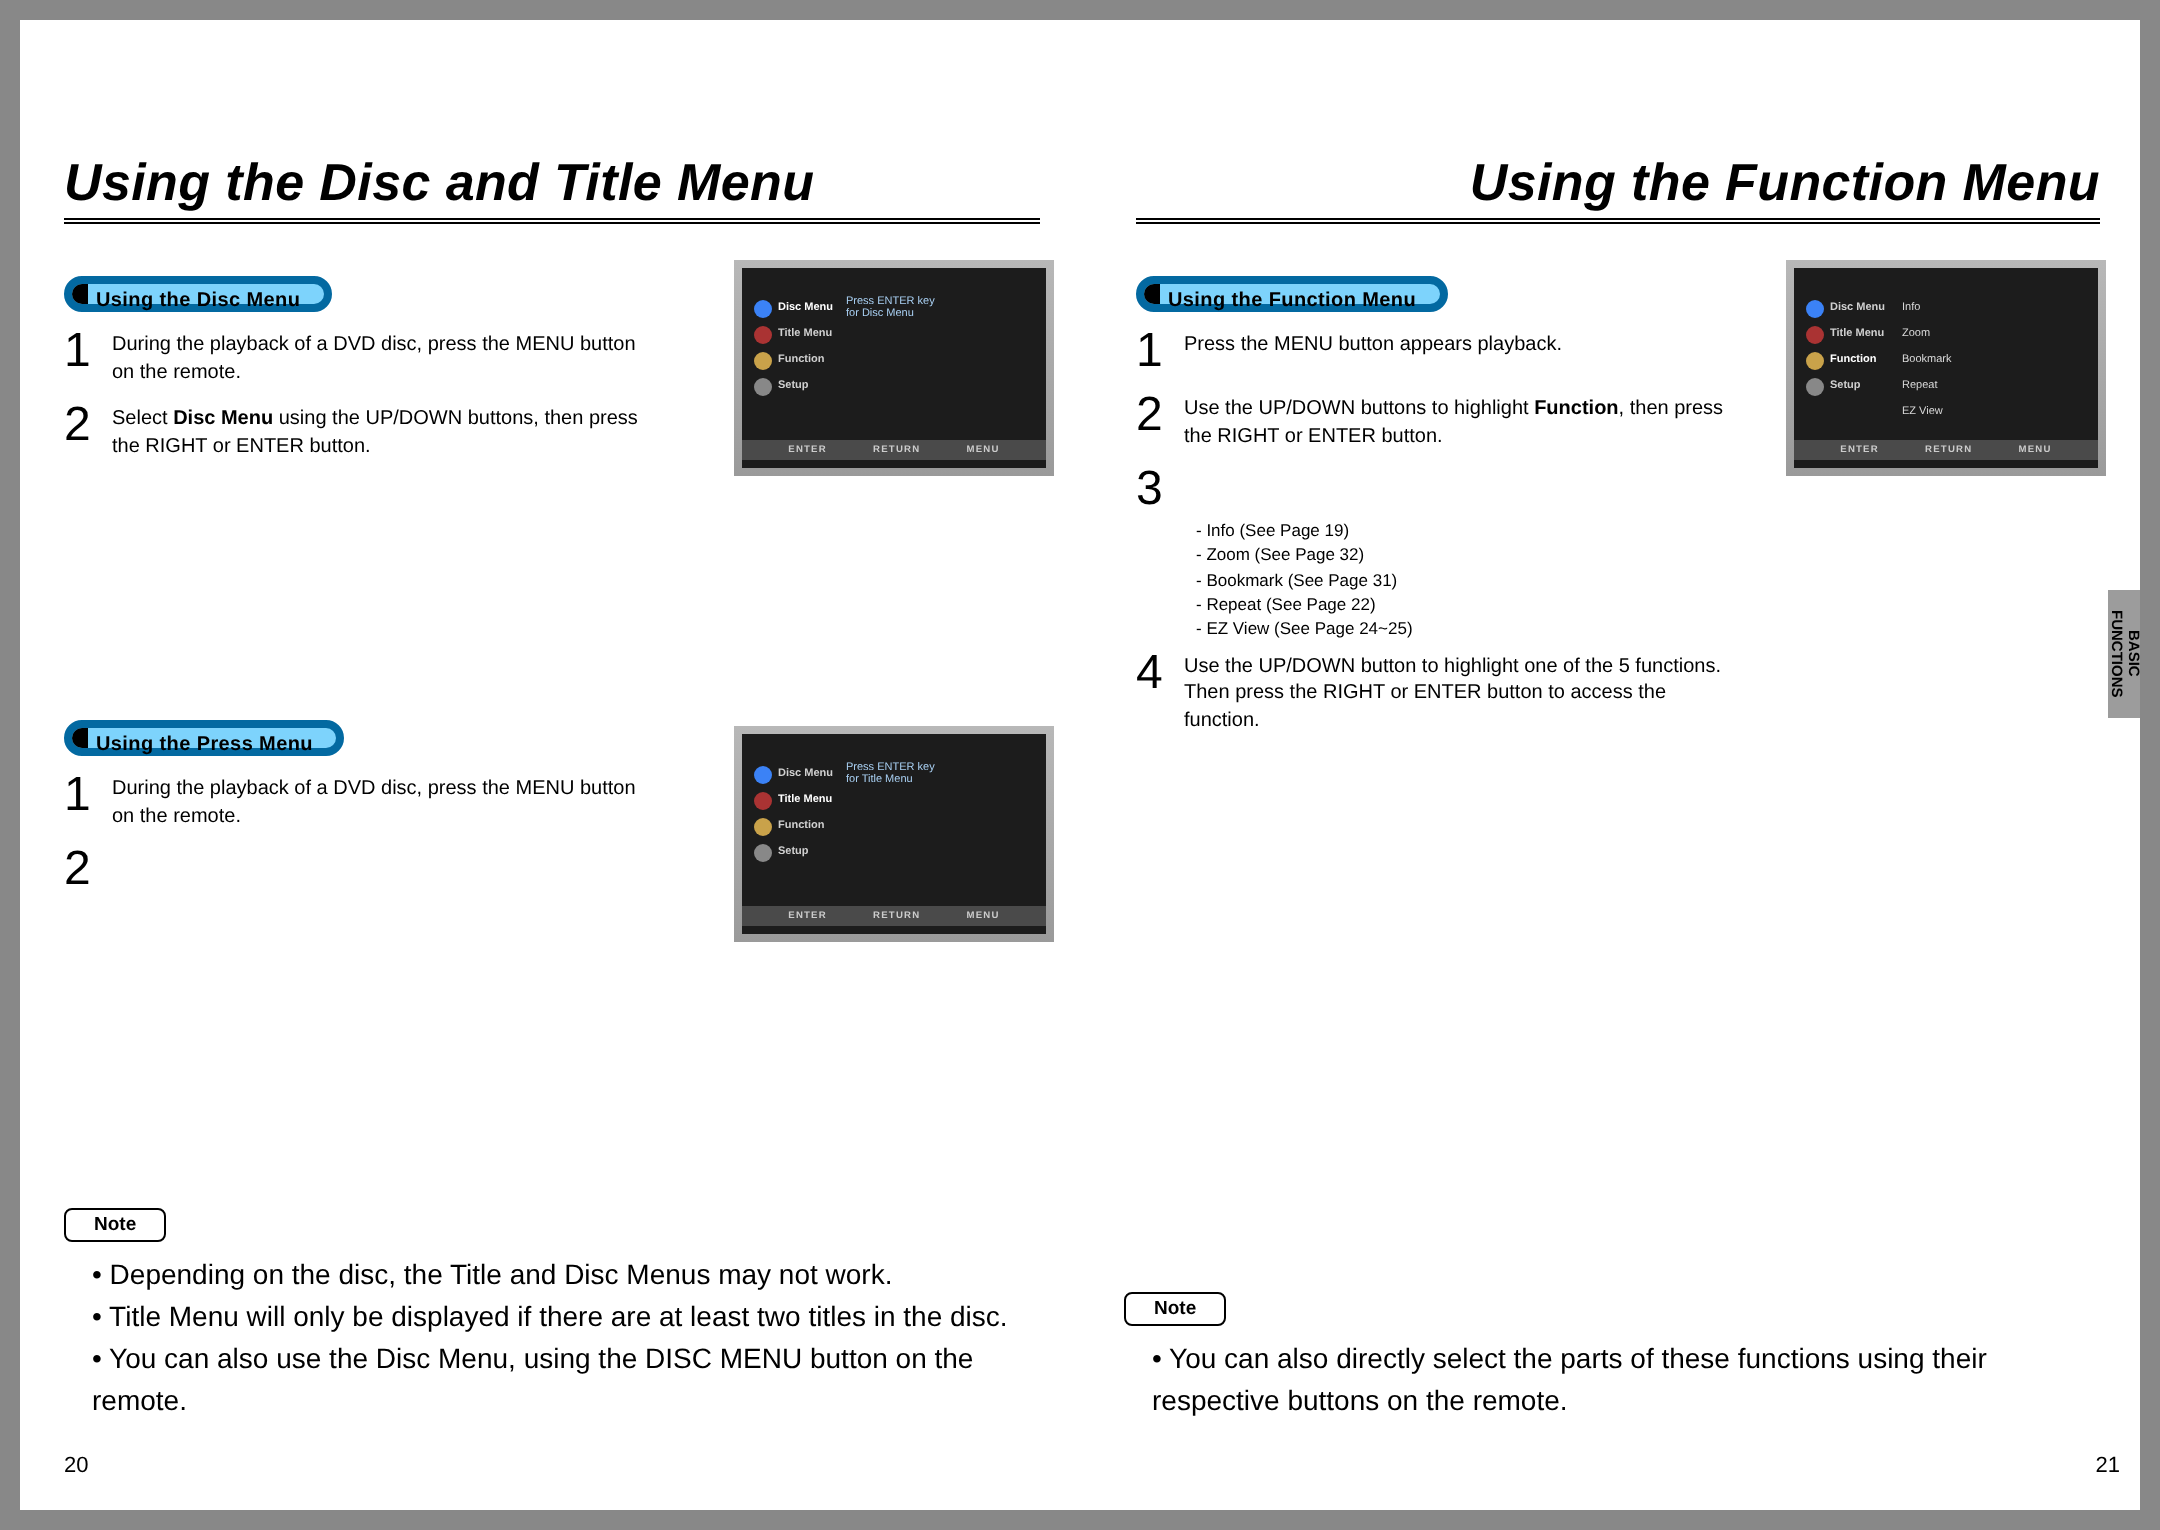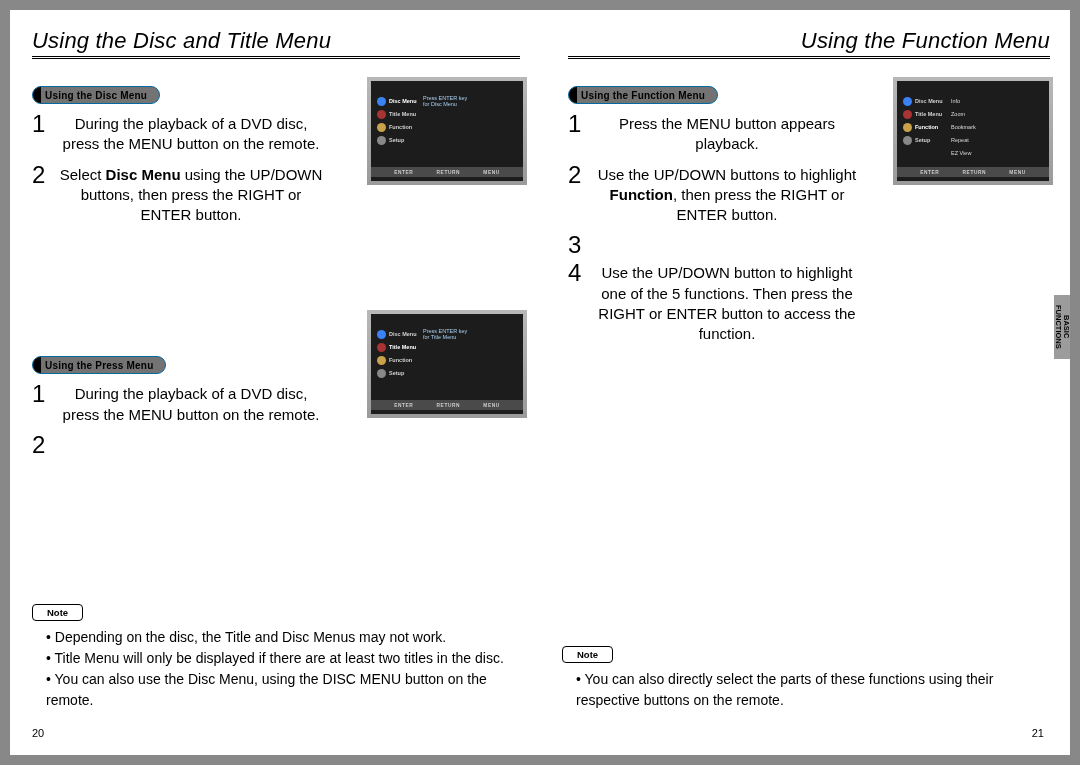--- a/index.html
+++ b/index.html
@@ -22,40 +22,41 @@
     position: relative;
   }
   .page {
     width: 50%;
     height: 100%;
     padding: 18px 20px 20px 22px;
     position: relative;
   }
   .page.right { padding-left: 28px; }
   .page-title {
-    font-size: 22px;
-    font-weight: normal;
+    font-size: 26px;
+    font-weight: bold;
     font-style: italic;
     letter-spacing: 0.2px;
     margin-bottom: 4px;
+    margin-top: 48px;
   }
   .page.right .page-title { text-align: right; }
   .hr {
     height: 1px;
     background: #000;
     margin: 2px 0 26px 0;
     box-shadow: 0 -2px 0 #000;
     border-top: 1px solid #000;
   }
   .section-label {
     display: inline-block;
     padding: 3px 12px 3px 12px;
-    border: 1px solid #0369a1;
+    border: 4px solid #0369a1;
     border-radius: 10px;
-    background: #737373;
+    background: #7dd3fc;
     position: relative;
     font-size: 10px;
     font-weight: bold;
     letter-spacing: 0.2px;
     margin-bottom: 10px;
     height: 18px;
     line-height: 11px;
   }
   .section-label::before {
     content: "";
@@ -73,24 +74,23 @@
   }
   .step-num {
     font-size: 24px;
     font-weight: 400;
     width: 24px;
     line-height: 1;
     margin-top: -2px;
     flex-shrink: 0;
   }
   .step-text {
-    font-size: 15px;
+    font-size: 10px;
     line-height: 1.35;
     max-width: 270px;
-    text-align: center;
   }
   .substeps {
     margin-left: 30px;
     margin-top: 2px;
     margin-bottom: 4px;
   }
   .substeps div {
     font-size: 8.5px;
     line-height: 1.45;
   }
@@ -117,21 +117,21 @@
   }
   .note-bullets div::before {
     content: "• ";
   }
   .page-num {
     position: absolute;
     bottom: 16px;
     font-size: 11px;
   }
   .page.left .page-num { left: 22px; }
-  .page.right .page-num { right: 26px; }
+  .page.right .page-num { right: 10px; }
 
   
   .side-tab {
     position: absolute;
     right: 0;
     top: 285px;
     width: 16px;
     height: 64px;
     background: #9c9c9c;
     color: #000;
@@ -327,20 +327,27 @@
         <div class="step-num">1</div>
         <div class="step-text">Press the MENU button appears playback.</div>
       </div>
       <div class="step-row">
         <div class="step-num">2</div>
         <div class="step-text">Use the UP/DOWN buttons to highlight <b>Function</b>, then press the RIGHT or ENTER button.</div>
       </div>
       <div class="step-row" style="margin-bottom:2px;">
         <div class="step-num">3</div>
       </div>
+      <div class="substeps">
+        <div>-  Info (See Page 19)</div>
+        <div>-  Zoom (See Page 32)</div>
+        <div>-  Bookmark (See Page 31)</div>
+        <div>-  Repeat (See Page 22)</div>
+        <div>-  EZ View (See Page 24~25)</div>
+      </div>
       <div class="step-row" style="margin-top:6px;">
         <div class="step-num">4</div>
         <div class="step-text">Use the UP/DOWN button to highlight one of the 5 functions. Then press the RIGHT or ENTER button to access the function.</div>
       </div>
 
       
       <div class="osd" style="top:-8px; left:325px;">
         <div class="osd-inner">
           <div class="osd-row">
               <div class="osd-icon blue"></div>

